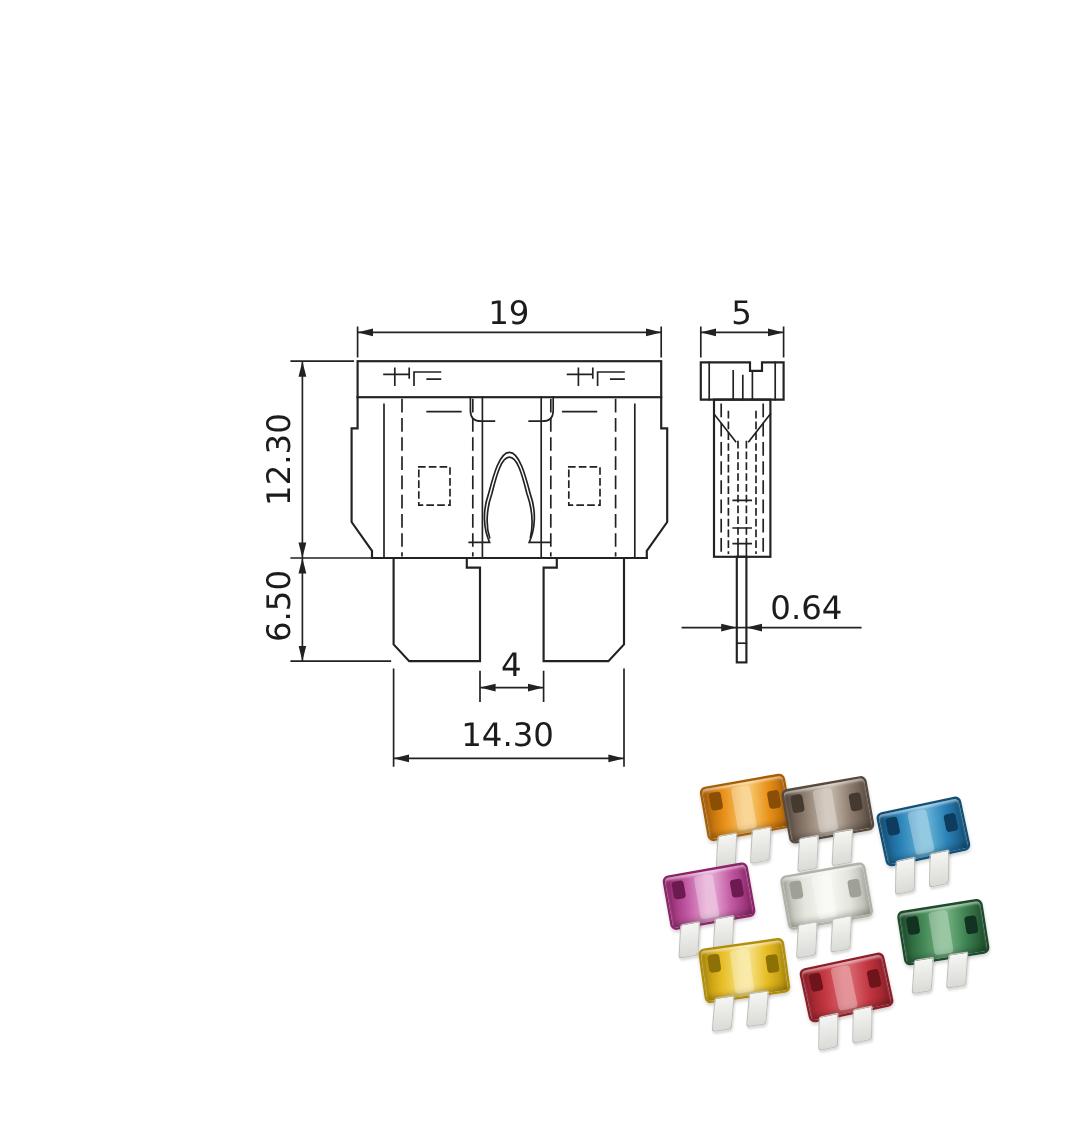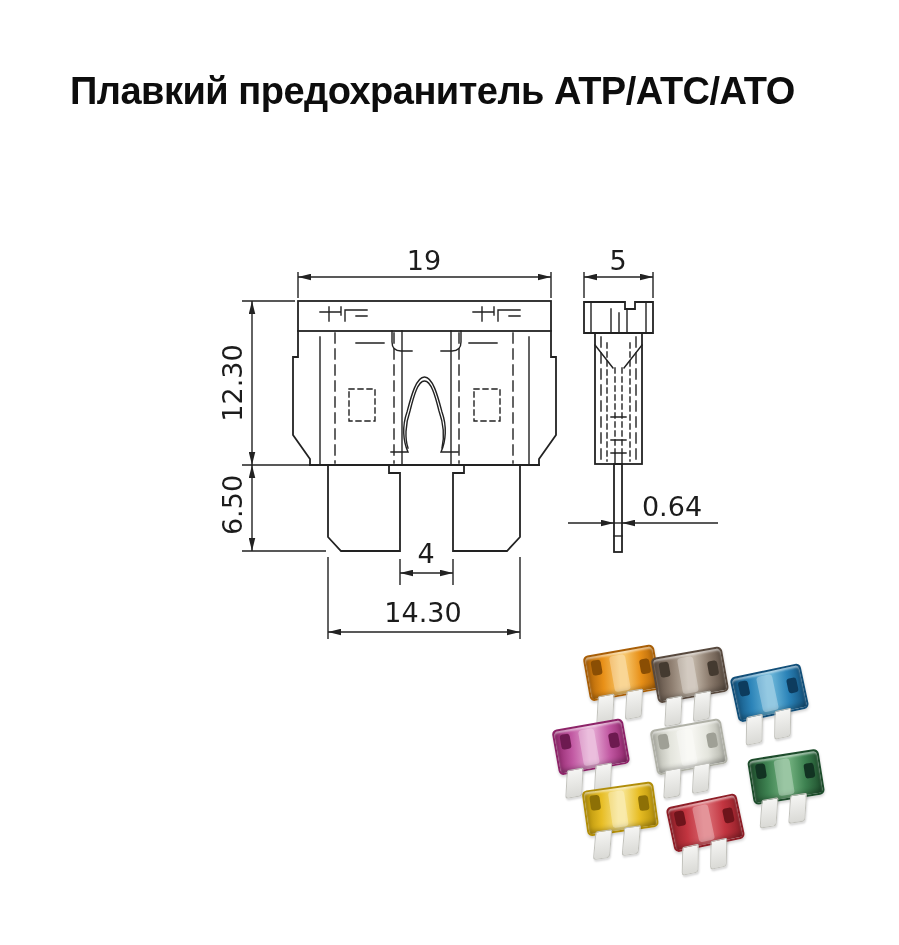--- a/index.html
+++ b/index.html
@@ -34,21 +34,20 @@
       border:1px solid #c2c2bc;border-radius:2px 2px 3px 3px;transform:skewX(-13deg);
       box-shadow:1px 2px 2px rgba(0,0,0,.15);}
   .fuse .blade-l{left:13px;}
   .fuse .blade-r{left:42px;}
 </style>
 </head>
 <body>
 
 <div class="page">
 
-  <h1 class="title">Плавкий предохранитель ATP/ATC/ATO</h1>
 
   <svg class="drawing" width="580" height="440" viewBox="0 0 580 440" xmlns="http://www.w3.org/2000/svg">
     <defs>
       <marker id="ar" viewBox="0 0 12 6" refX="12" refY="3" markerWidth="13" markerHeight="7" markerUnits="userSpaceOnUse" orient="auto-start-reverse">
         <path d="M0,0 L12,3 L0,6 Z" fill="#222"></path>
       </marker>
       <pattern id="hatch" width="4.3" height="10" patternUnits="userSpaceOnUse">
         <rect width="4.3" height="10" fill="#ffffff"></rect>
         <path d="M2,0 V10" stroke="#222" stroke-width="1.3"></path>
       </pattern>

